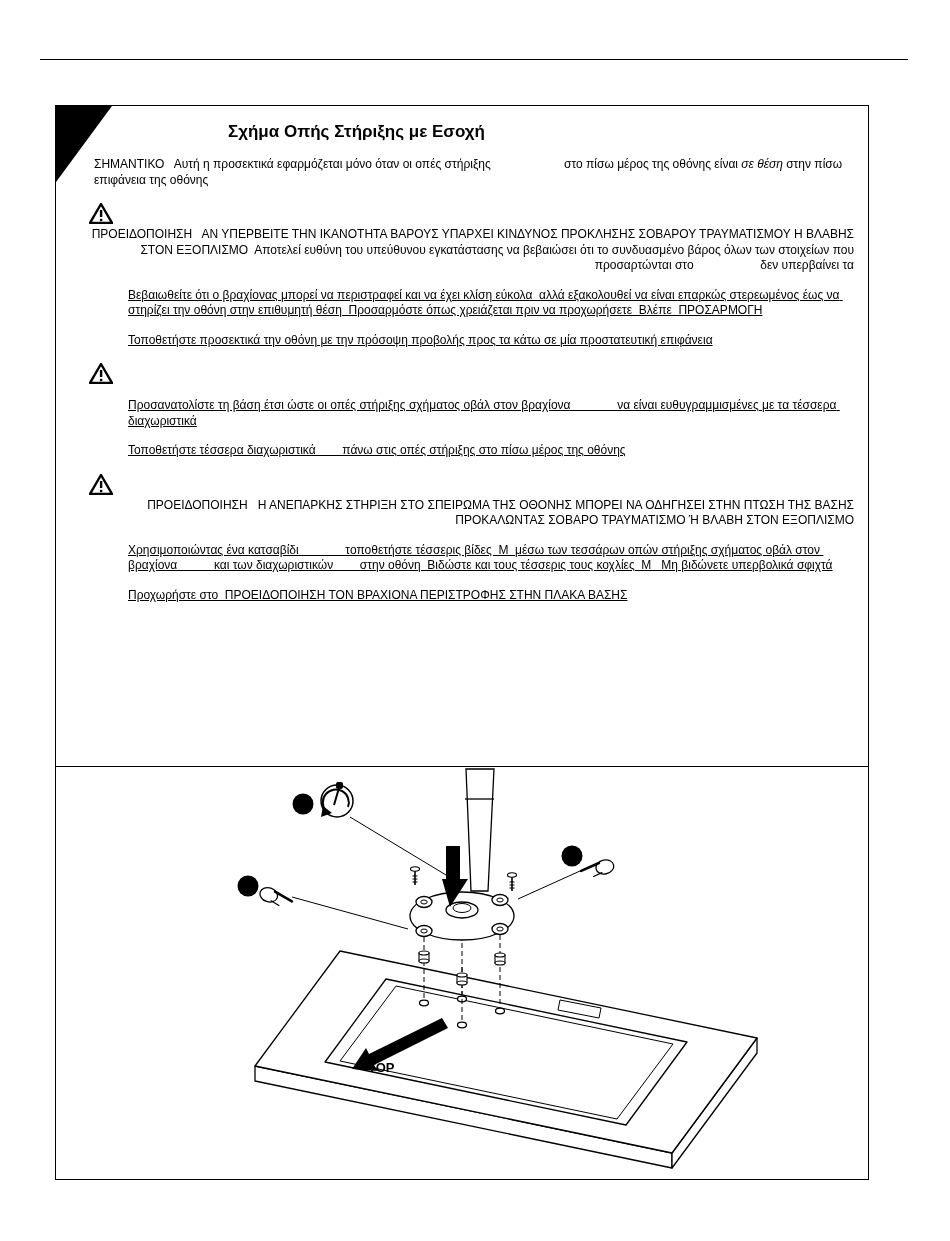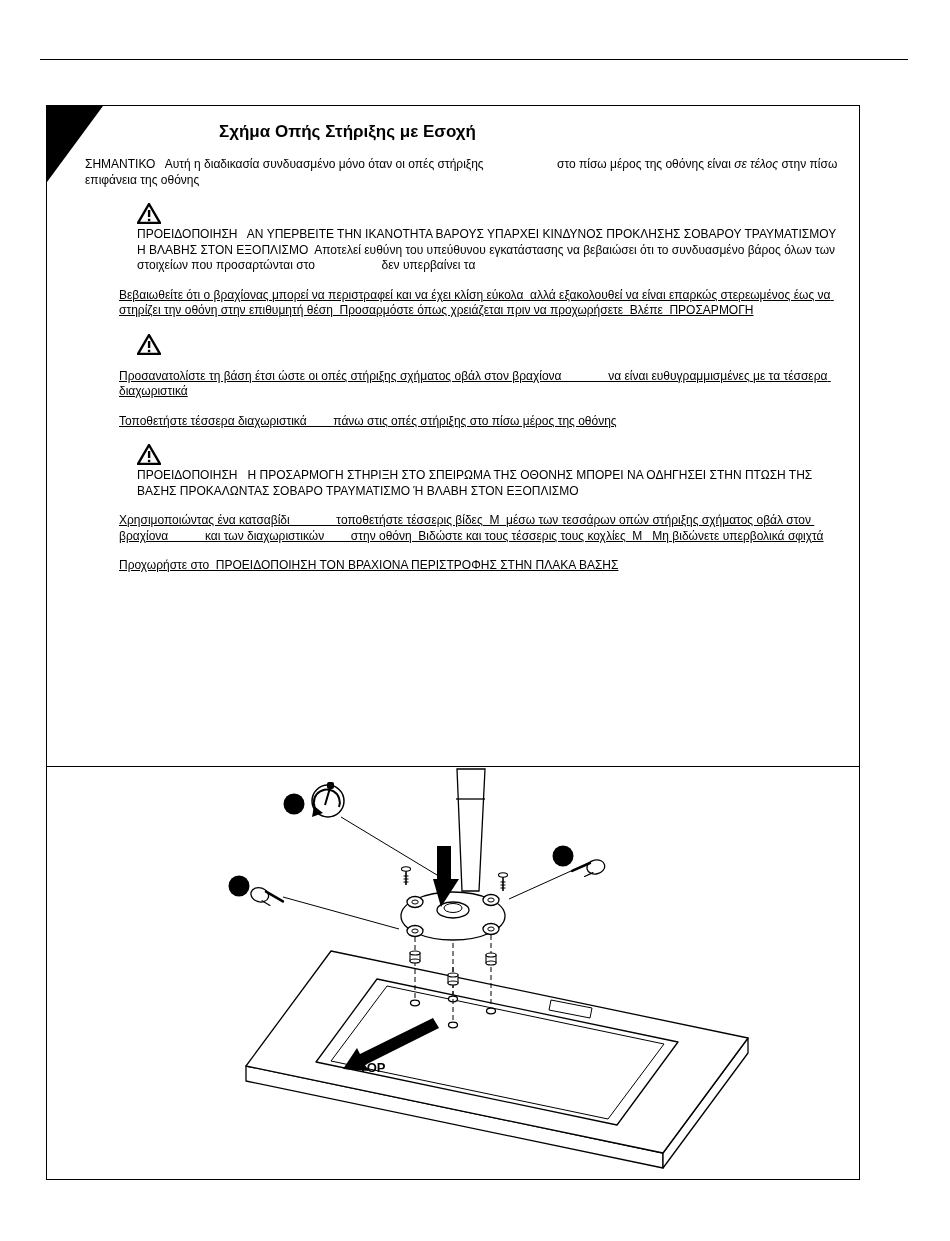--- a/index.html
+++ b/index.html
@@ -13,39 +13,39 @@
     line-height: 15.5px;
     position: relative;
     overflow: hidden;
   }
   .page { position: absolute; inset: 0; }
   .top-rule {
     position: absolute; left: 40px; top: 59px;
     width: 868px; height: 1px; background: #000;
   }
   .main-box {
-    position: absolute; left: 46px; top: 105px;
+    position: absolute; left: 55px; top: 105px;
     width: 814px; height: 1075px;
     border: 1px solid #000;
     background: #fff;
   }
   .corner-triangle {
     position: absolute; left: 0; top: 0;
     width: 56px; height: 76px;
     background: #000;
     clip-path: polygon(0 0, 100% 0, 0 100%);
   }
   .title {
     margin: 16px 0 0 172px;
     font-size: 17px; line-height: 20px;
     font-weight: bold;
   }
   p { white-space: pre-wrap; }
   .intro  { margin: 15px 14px 0 38px; }
-  .warn   { margin: 15px 14px 0 90px; }
+  .warn   { margin: 15px 14px 0 33px; text-align: right; }
   .warn-icon { display: block; margin-bottom: 3px; }
   .warn-text { margin: 0; }
   .step   { margin: 14px 14px 0 72px; text-decoration: underline; }
   .figure {
     position: absolute; left: 0; right: 0; top: 660px; bottom: 0;
     border-top: 1px solid #000;
     overflow: hidden;
   }
   .figure svg { position: absolute; left: 0; top: 0; }
   em { font-style: italic; }
@@ -54,51 +54,52 @@
 <body>
 
 <div class="page">
   <div class="top-rule"></div>
 
   <div class="main-box">
     <div class="corner-triangle"></div>
 
     <h1 class="title">Σχήμα Οπής Στήριξης με Εσοχή</h1>
 
-    <p class="intro"><span>ΣΗΜΑΝΤΙΚΟ   Αυτή η διαδικασία συνδυασμένο μόνο όταν οι οπές στήριξης                      στο πίσω μέρος της οθόνης είναι </span><em>σε τέλος</em><span> στην πίσω επιφάνεια της οθόνης</span></p>
+    <p class="intro"><span>ΣΗΜΑΝΤΙΚΟ   Αυτή η προσεκτικά εφαρμόζεται μόνο όταν οι οπές στήριξης                      στο πίσω μέρος της οθόνης είναι </span><em>σε θέση</em><span> στην πίσω επιφάνεια της οθόνης</span></p>
 
     <div class="warn">
       <svg class="warn-icon" width="24" height="21" viewBox="0 0 24 21">
         <path d="M12 1 L23 20 L1 20 Z" fill="#fff" stroke="#000" stroke-width="2.4" stroke-linejoin="round"></path>
         <rect x="10.9" y="7" width="2.4" height="7" fill="#000"></rect>
         <rect x="10.9" y="15.8" width="2.4" height="2.4" fill="#000"></rect>
       </svg>
       <p class="warn-text">ΠΡΟΕΙΔΟΠΟΙΗΣΗ   ΑΝ ΥΠΕΡΒΕΙΤΕ ΤΗΝ ΙΚΑΝΟΤΗΤΑ ΒΑΡΟΥΣ ΥΠΑΡΧΕΙ ΚΙΝΔΥΝΟΣ ΠΡΟΚΛΗΣΗΣ ΣΟΒΑΡΟΥ ΤΡΑΥΜΑΤΙΣΜΟΥ Η ΒΛΑΒΗΣ ΣΤΟΝ ΕΞΟΠΛΙΣΜΟ  Αποτελεί ευθύνη του υπεύθυνου εγκατάστασης να βεβαιώσει ότι το συνδυασμένο βάρος όλων των στοιχείων που προσαρτώνται στο                    δεν υπερβαίνει τα</p>
     </div>
 
     <p class="step">Βεβαιωθείτε ότι ο βραχίονας μπορεί να περιστραφεί και να έχει κλίση εύκολα  αλλά εξακολουθεί να είναι επαρκώς στερεωμένος έως να στηρίζει την οθόνη στην επιθυμητή θέση  Προσαρμόστε όπως χρειάζεται πριν να προχωρήσετε  Βλέπε  ΠΡΟΣΑΡΜΟΓΗ</p>
+    <p class="step">Τοποθετήστε προσεκτικά την οθόνη με την πρόσοψη προβολής προς τα κάτω σε μία προστατευτική επιφάνεια</p>
 
     <div class="warn">
       <svg class="warn-icon" width="24" height="21" viewBox="0 0 24 21">
         <path d="M12 1 L23 20 L1 20 Z" fill="#fff" stroke="#000" stroke-width="2.4" stroke-linejoin="round"></path>
         <rect x="10.9" y="7" width="2.4" height="7" fill="#000"></rect>
         <rect x="10.9" y="15.8" width="2.4" height="2.4" fill="#000"></rect>
       </svg>
     </div>
 
     <p class="step">Προσανατολίστε τη βάση έτσι ώστε οι οπές στήριξης σχήματος οβάλ στον βραχίονα              να είναι ευθυγραμμισμένες με τα τέσσερα διαχωριστικά</p>
     <p class="step">Τοποθετήστε τέσσερα διαχωριστικά        πάνω στις οπές στήριξης στο πίσω μέρος της οθόνης</p>
 
     <div class="warn">
       <svg class="warn-icon" width="24" height="21" viewBox="0 0 24 21">
         <path d="M12 1 L23 20 L1 20 Z" fill="#fff" stroke="#000" stroke-width="2.4" stroke-linejoin="round"></path>
         <rect x="10.9" y="7" width="2.4" height="7" fill="#000"></rect>
         <rect x="10.9" y="15.8" width="2.4" height="2.4" fill="#000"></rect>
       </svg>
-      <p class="warn-text">ΠΡΟΕΙΔΟΠΟΙΗΣΗ   Η ΠΡΟΣΑΡΜΟΓΗ ΣΤΗΡΙΞΗ ΣΤΟ ΣΠΕΙΡΩΜΑ ΤΗΣ ΟΘΟΝΗΣ ΜΠΟΡΕΙ ΝΑ ΟΔΗΓΗΣΕΙ ΣΤΗΝ ΠΤΩΣΗ ΤΗΣ ΒΑΣΗΣ ΠΡΟΚΑΛΩΝΤΑΣ ΣΟΒΑΡΟ ΤΡΑΥΜΑΤΙΣΜΟ Ή ΒΛΑΒΗ ΣΤΟΝ ΕΞΟΠΛΙΣΜΟ</p>
+      <p class="warn-text">ΠΡΟΕΙΔΟΠΟΙΗΣΗ   Η ΑΝΕΠΑΡΚΗΣ ΣΤΗΡΙΞΗ ΣΤΟ ΣΠΕΙΡΩΜΑ ΤΗΣ ΟΘΟΝΗΣ ΜΠΟΡΕΙ ΝΑ ΟΔΗΓΗΣΕΙ ΣΤΗΝ ΠΤΩΣΗ ΤΗΣ ΒΑΣΗΣ ΠΡΟΚΑΛΩΝΤΑΣ ΣΟΒΑΡΟ ΤΡΑΥΜΑΤΙΣΜΟ Ή ΒΛΑΒΗ ΣΤΟΝ ΕΞΟΠΛΙΣΜΟ</p>
     </div>
 
     <p class="step">Χρησιμοποιώντας ένα κατσαβίδι              τοποθετήστε τέσσερις βίδες  Μ  μέσω των τεσσάρων οπών στήριξης σχήματος οβάλ στον βραχίονα           και των διαχωριστικών        στην οθόνη  Βιδώστε και τους τέσσερις τους κοχλίες  Μ   Μη βιδώνετε υπερβολικά σφιχτά</p>
     <p class="step">Προχωρήστε στο  ΠΡΟΕΙΔΟΠΟΙΗΣΗ ΤΟΝ ΒΡΑΧΙΟΝΑ ΠΕΡΙΣΤΡΟΦΗΣ ΣΤΗΝ ΠΛΑΚΑ ΒΑΣΗΣ</p>
 
     <div class="figure">
       <svg width="813" height="413" viewBox="0 0 813 413">
 
         <g fill="#fff" stroke="#000" stroke-width="1.3" stroke-linejoin="round">
           <polygon points="199,299 616,386 616,401 199,314"></polygon>

